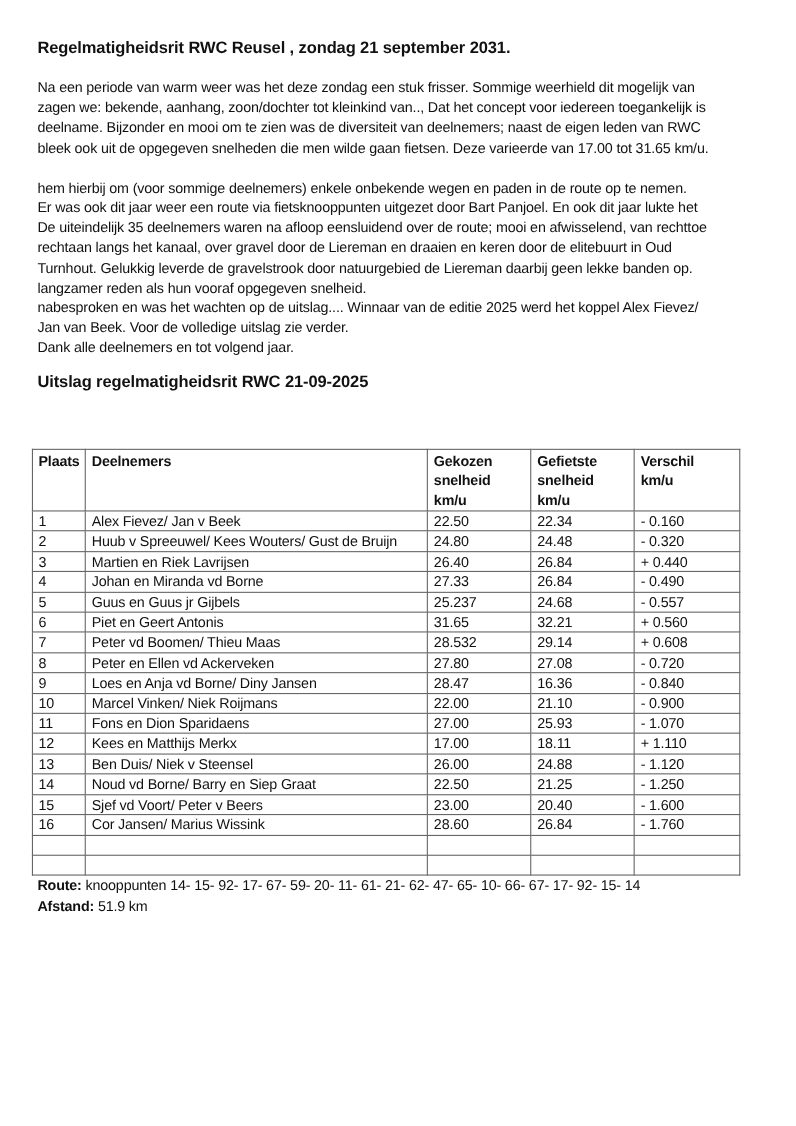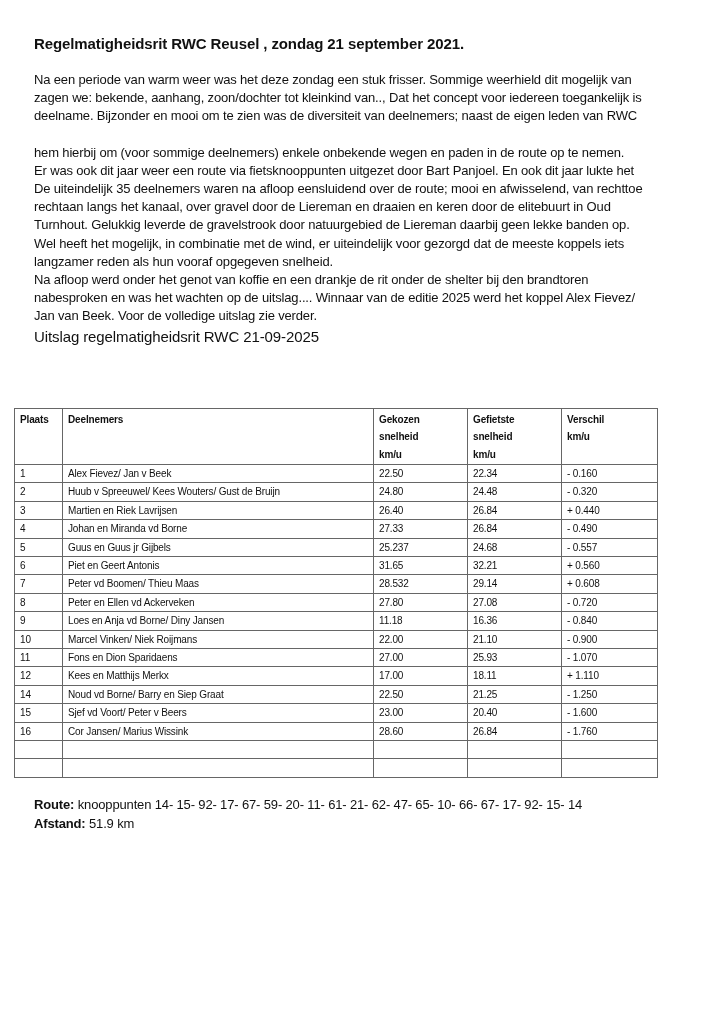--- a/index.html
+++ b/index.html
@@ -2,51 +2,51 @@
 <html><head>
 <meta charset="utf-8">
 <style>
   html, body { margin:0; padding:0; background:#ffffff; }
   body { width:724px; height:1024px; position:relative; overflow:hidden;
          font-family:"Liberation Sans", sans-serif; color:#111; }
   .page { position:absolute; left:34px; top:34px; width:660px; }
   .title { font-weight:bold; font-size:15px; line-height:20px; margin:0 0 17px 0; letter-spacing:-0.1px; }
   .para { font-size:13px; line-height:18.2px; margin:0; letter-spacing:-0.15px; }
   .gap { height:18px; }
-  .subtitle { font-weight:normal; font-size:15px; line-height:20px; margin:1px 0 8px 0; letter-spacing:-0.1px; }
-  table { position:absolute; left:14px; top:408px; border-collapse:collapse; font-size:10px; letter-spacing:-0.15px; }
+  .subtitle { font-weight:bold; font-size:15px; line-height:20px; margin:12px 0 8px 0; letter-spacing:-0.1px; }
+  table { position:absolute; left:29px; top:408px; border-collapse:collapse; font-size:13px; letter-spacing:-0.15px; }
   td, th { border:1px solid #666; padding:0 5px; text-align:left; vertical-align:top; line-height:17.4px; height:17.4px; }
   th { font-weight:bold; padding-top:2px; }
   th.hdr { height:53px; }
   .c0 { width:37px; } .c1 { width:300px; } .c2 { width:83px;margin-left:15px; } .c3 { width:83px; } .c4 { width:85px; }
   .foot { position:absolute; left:34px; font-size:13px; letter-spacing:-0.15px;text-align:center; }
   .foot b { font-weight:bold; }
 </style>
 </head>
 <body>
 
 <div class="page">
-  <div class="title">Regelmatigheidsrit RWC Reusel , zondag 21 september 2021.</div>
+  <div class="title">Regelmatigheidsrit RWC Reusel , zondag 21 september 2031.</div>
   <div id="p1">
       <div class="para">Na een periode van warm weer was het deze zondag een stuk frisser. Sommige weerhield dit mogelijk van</div>
       <div class="para">zagen we: bekende, aanhang, zoon/dochter tot kleinkind van.., Dat het concept voor iedereen toegankelijk is</div>
       <div class="para">deelname. Bijzonder en mooi om te zien was de diversiteit van deelnemers; naast de eigen leden van RWC</div>
+      <div class="para">bleek ook uit de opgegeven snelheden die men wilde gaan fietsen. Deze varieerde van 17.00 tot 31.65 km/u.</div>
     </div>
   <div class="gap"></div>
   <div id="p2">
       <div class="para">hem hierbij om (voor sommige deelnemers) enkele onbekende wegen en paden in de route op te nemen.</div>
       <div class="para">Er was ook dit jaar weer een route via fietsknooppunten uitgezet door Bart Panjoel. En ook dit jaar lukte het</div>
       <div class="para">De uiteindelijk 35 deelnemers waren na afloop eensluidend over de route; mooi en afwisselend, van rechttoe</div>
       <div class="para">rechtaan langs het kanaal, over gravel door de Liereman en draaien en keren door de elitebuurt in Oud</div>
       <div class="para">Turnhout. Gelukkig leverde de gravelstrook door natuurgebied de Liereman daarbij geen lekke banden op.</div>
-      <div class="para">Wel heeft het mogelijk, in combinatie met de wind, er uiteindelijk voor gezorgd dat de meeste koppels iets</div>
       <div class="para">langzamer reden als hun vooraf opgegeven snelheid.</div>
-      <div class="para">Na afloop werd onder het genot van koffie en een drankje de rit onder de shelter bij den brandtoren</div>
       <div class="para">nabesproken en was het wachten op de uitslag....  Winnaar van de editie 2025 werd het koppel Alex Fievez/</div>
       <div class="para">Jan van Beek. Voor de volledige uitslag zie verder.</div>
+      <div class="para">Dank alle deelnemers en tot volgend jaar.</div>
     </div>
   <div class="subtitle">Uitslag regelmatigheidsrit RWC  21-09-2025</div>
 </div>
 
 <table>
   <thead>
     <tr>
       <th class="hdr c0">Plaats</th>
       <th class="hdr c1">Deelnemers</th>
       <th class="hdr c2">
@@ -118,21 +118,21 @@
       <tr>
         <td class="c0">8</td>
         <td class="c1">Peter en Ellen vd Ackerveken</td>
         <td class="c2">27.80</td>
         <td class="c3">27.08</td>
         <td class="c4">-  0.720</td>
       </tr>
       <tr>
         <td class="c0">9</td>
         <td class="c1">Loes en Anja vd Borne/ Diny Jansen</td>
-        <td class="c2">11.18</td>
+        <td class="c2">28.47</td>
         <td class="c3">16.36</td>
         <td class="c4">-  0.840</td>
       </tr>
       <tr>
         <td class="c0">10</td>
         <td class="c1">Marcel Vinken/ Niek Roijmans</td>
         <td class="c2">22.00</td>
         <td class="c3">21.10</td>
         <td class="c4">-  0.900</td>
       </tr>
@@ -142,20 +142,27 @@
         <td class="c2">27.00</td>
         <td class="c3">25.93</td>
         <td class="c4">-  1.070</td>
       </tr>
       <tr>
         <td class="c0">12</td>
         <td class="c1">Kees en Matthijs Merkx</td>
         <td class="c2">17.00</td>
         <td class="c3">18.11</td>
         <td class="c4">+ 1.110</td>
+      </tr>
+      <tr>
+        <td class="c0">13</td>
+        <td class="c1">Ben Duis/ Niek v Steensel</td>
+        <td class="c2">26.00</td>
+        <td class="c3">24.88</td>
+        <td class="c4">-  1.120</td>
       </tr>
       <tr>
         <td class="c0">14</td>
         <td class="c1">Noud vd Borne/ Barry en Siep Graat</td>
         <td class="c2">22.50</td>
         <td class="c3">21.25</td>
         <td class="c4">-  1.250</td>
       </tr>
       <tr>
         <td class="c0">15</td>

